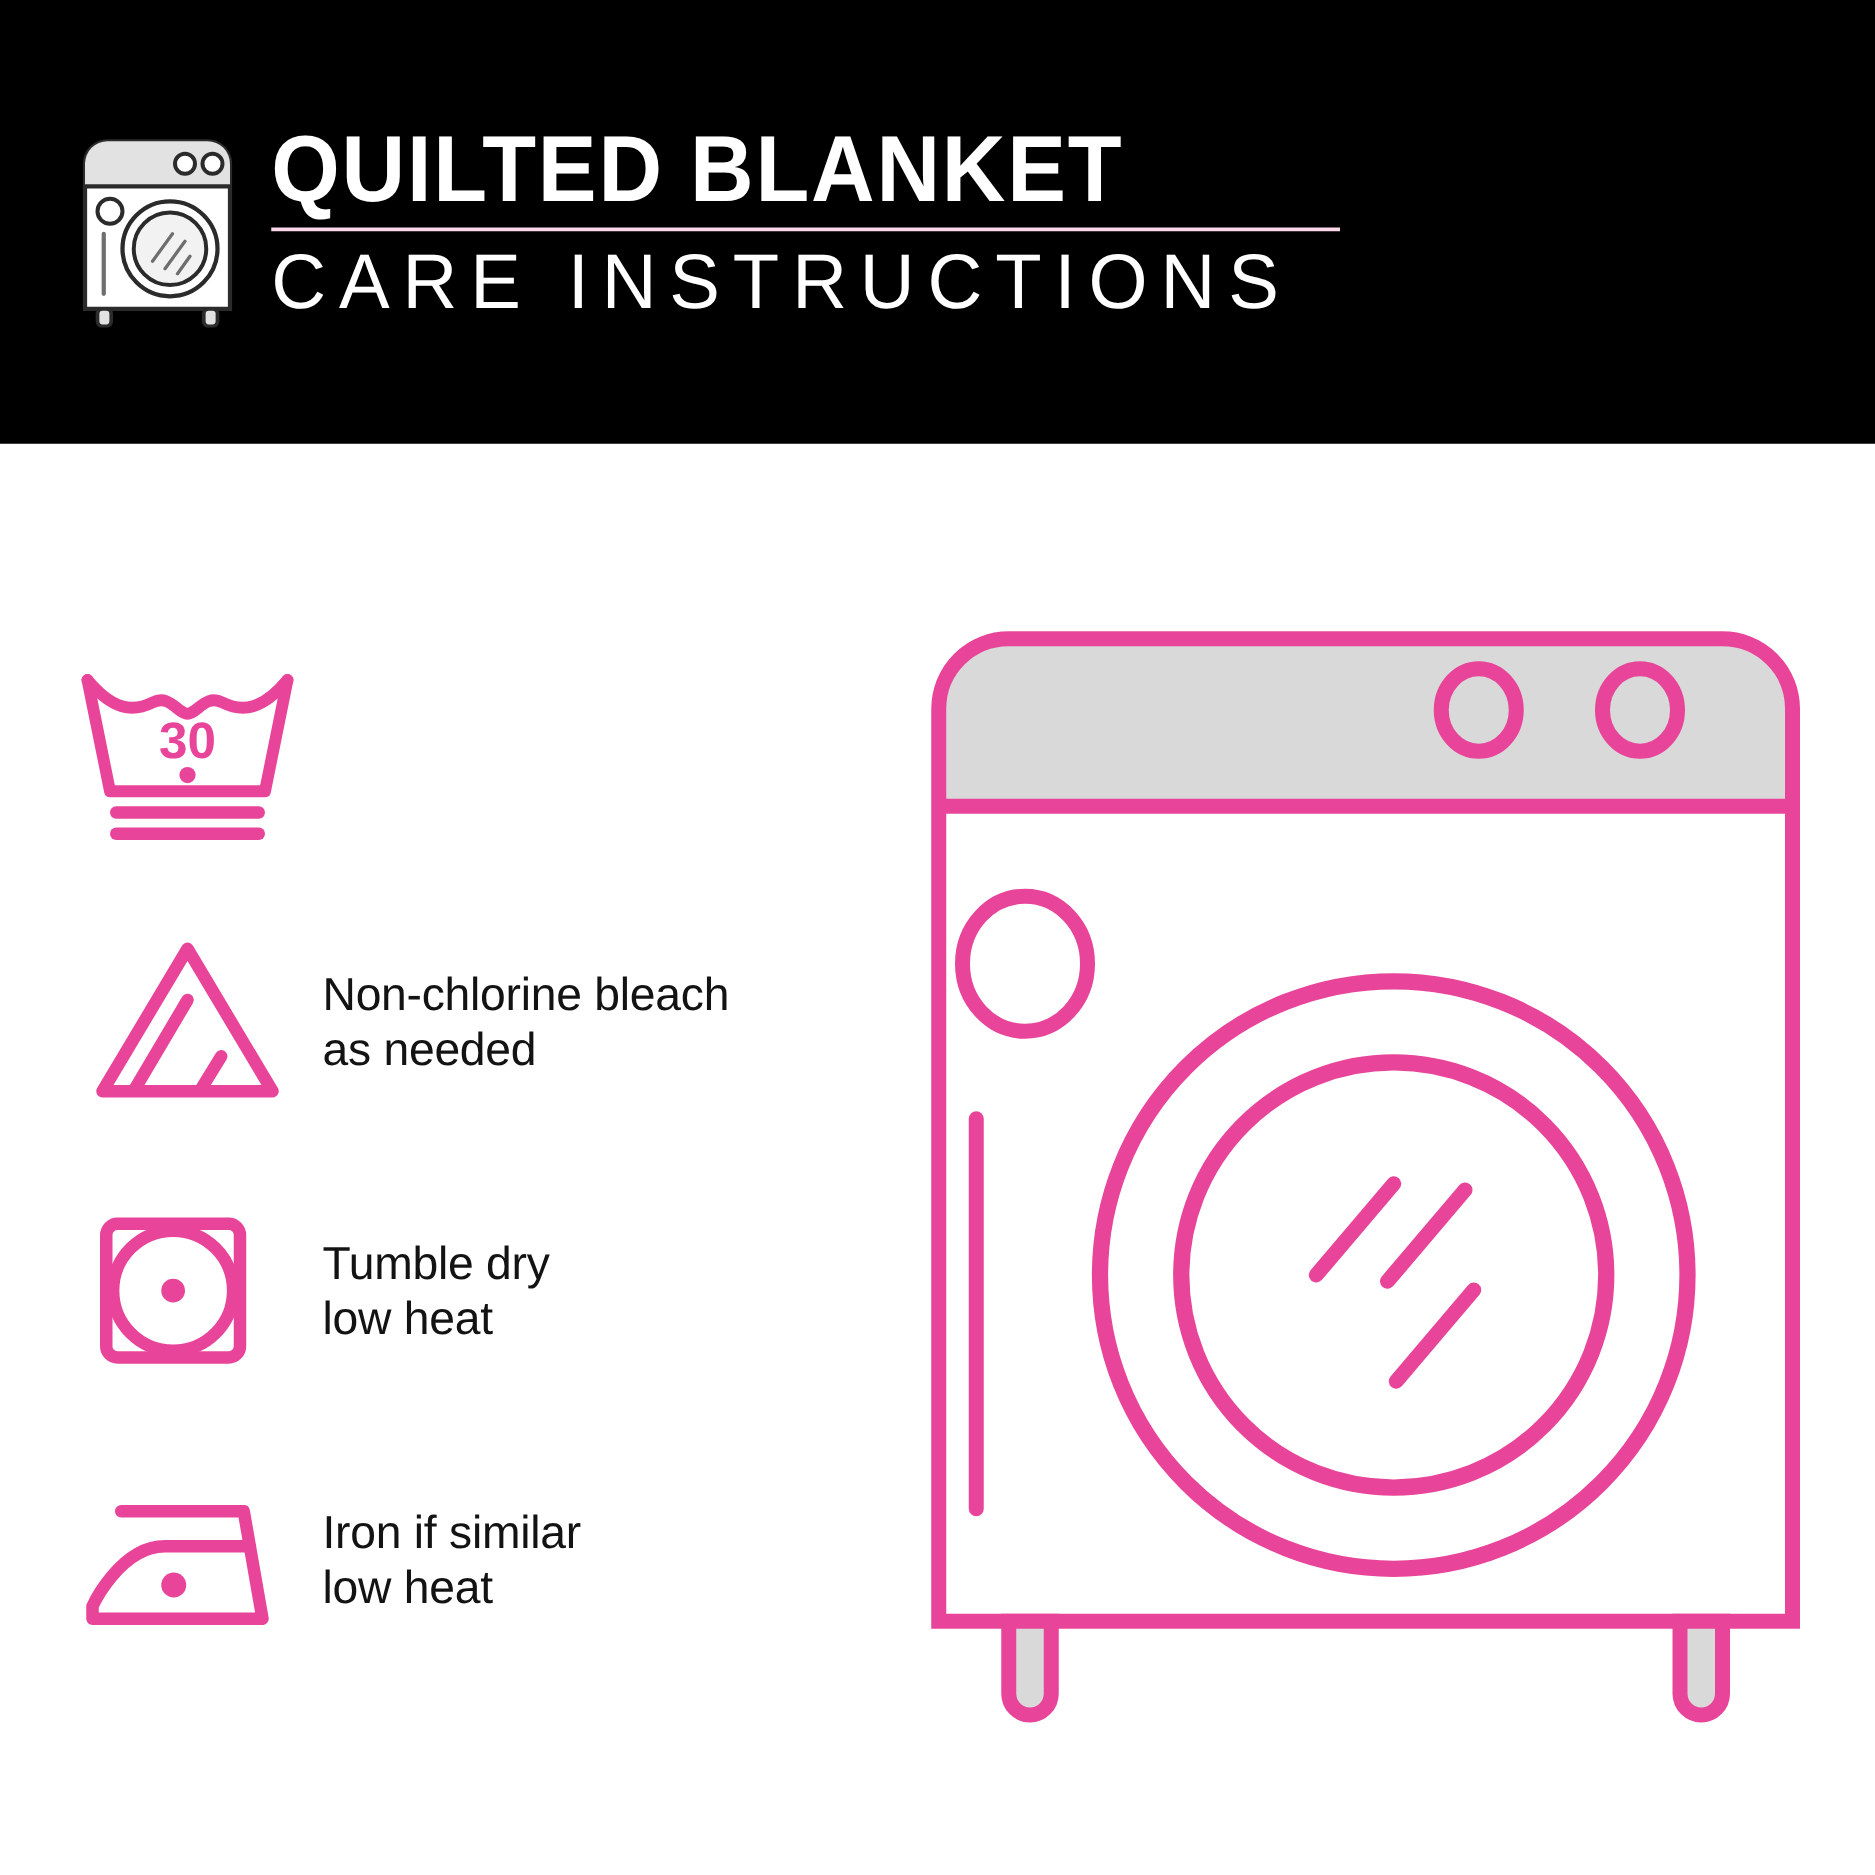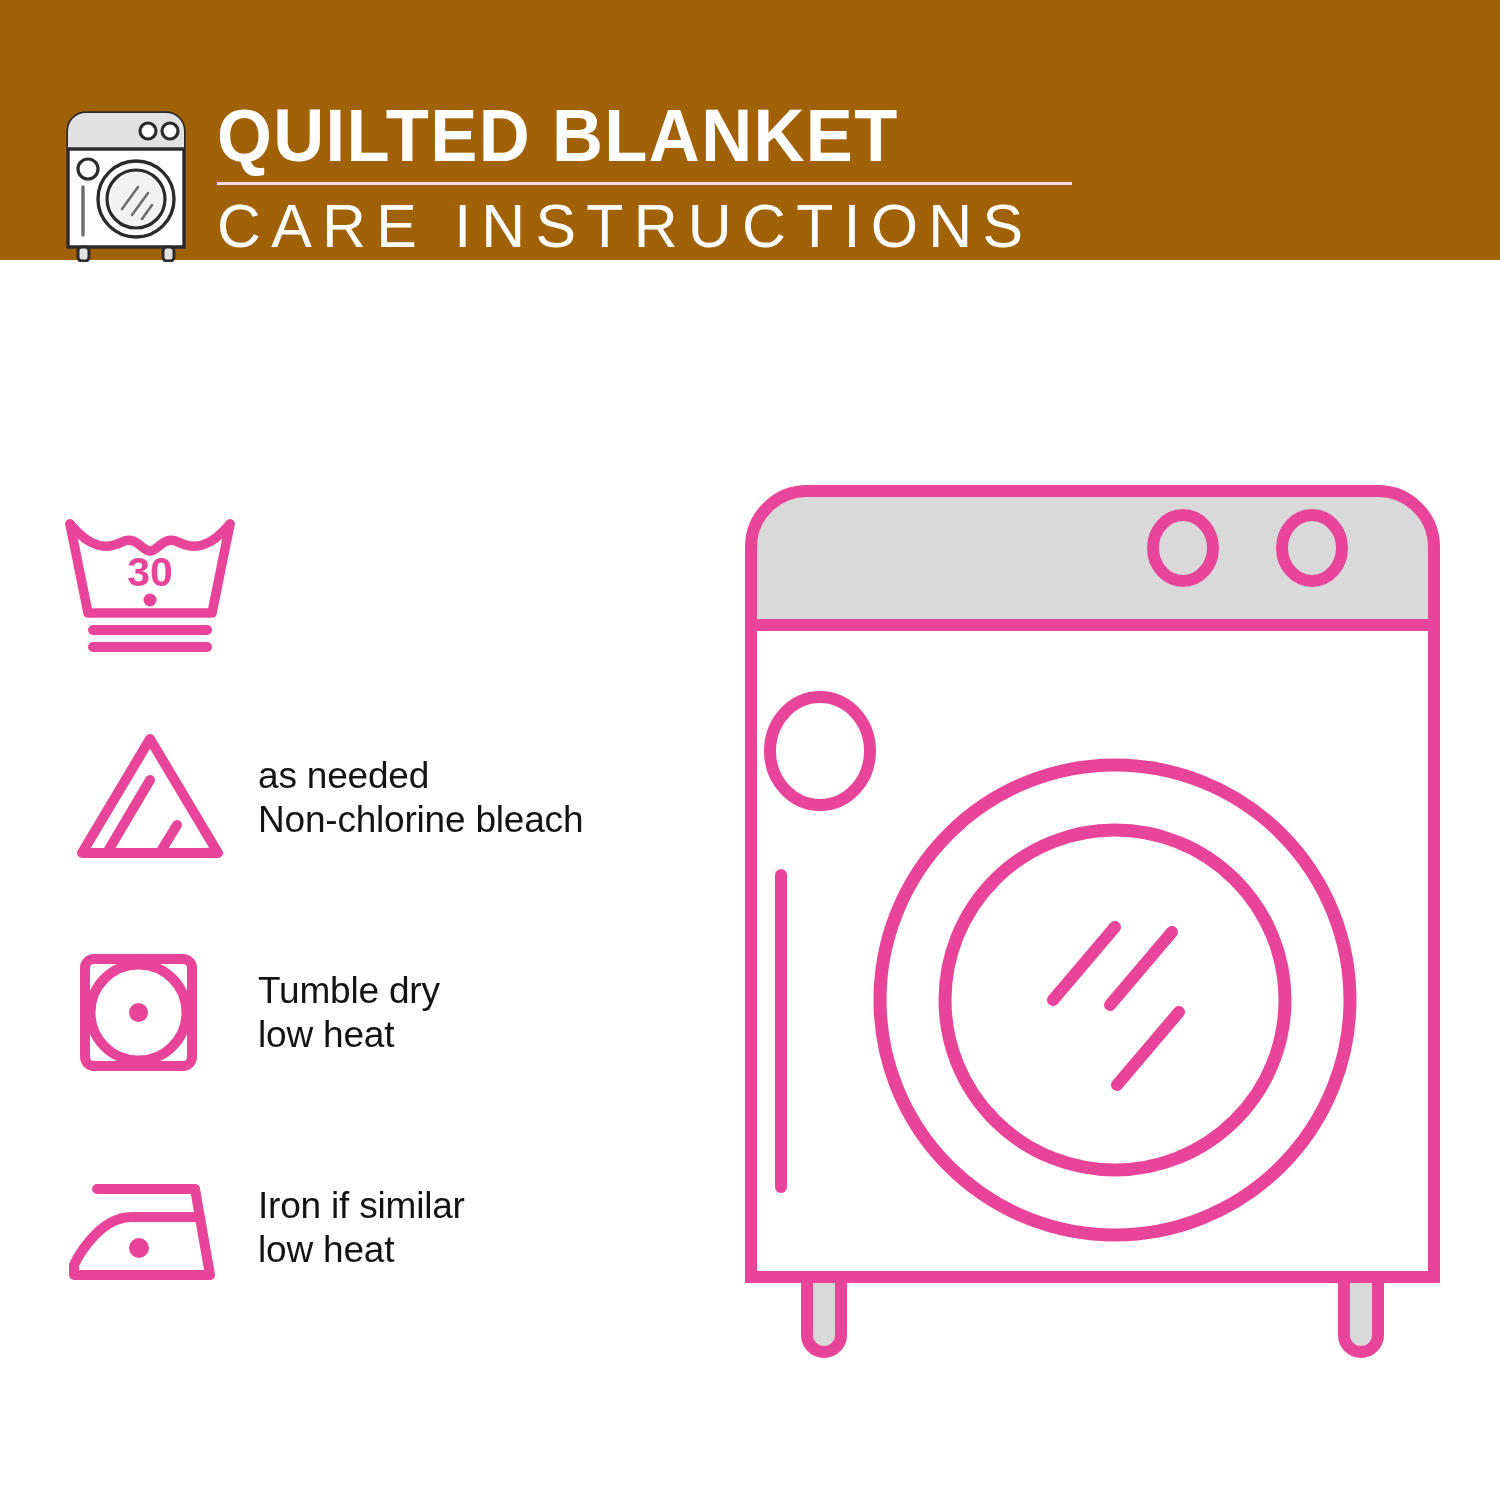--- a/index.html
+++ b/index.html
@@ -14,22 +14,22 @@
     overflow: hidden;
     position: relative;
   }
 
   
   .header-band {
     position: absolute;
     left: 0;
     top: 0;
     width: 1500px;
-    height: 260px;
-    background: #a16207;
+    height: 355px;
+    background: #000000;
   }
   .header-inner {
     position: absolute;
     left: 62px;
     top: 95px;
     width: 980px;
     height: 190px;
   }
   .header-logo {
     position: absolute;
@@ -70,21 +70,21 @@
     line-height: 70px;
     white-space: nowrap;
     transform: scaleX(0.98);
     transform-origin: left center;
   }
 
   
   .content {
     position: absolute;
     left: 0;
-    top: 335px;
+    top: 355px;
     width: 1500px;
     height: 1145px;
   }
   .symbol-list {
     position: absolute;
     left: 60px;
     top: 140px;
     width: 650px;
   }
   .care-row {
@@ -187,22 +187,22 @@
       <div class="care-icon">
         <svg viewBox="0 0 180 145" width="180" height="145" xmlns="http://www.w3.org/2000/svg">
           <g fill="none" stroke="#e8459a" stroke-width="10" stroke-linejoin="round" stroke-linecap="round">
             <path d="M90 14 L158 128 L22 128 Z"></path>
             <line x1="90" y1="55" x2="48" y2="126"></line>
             <line x1="117" y1="100" x2="101" y2="126"></line>
           </g>
         </svg>
       </div>
       <div class="care-label">
+        <div>Non-chlorine bleach</div>
         <div>as needed</div>
-        <div>Non-chlorine bleach</div>
       </div>
     </div>
 
     <div class="care-row">
       <div class="care-icon">
         <svg viewBox="0 0 180 145" width="180" height="145" xmlns="http://www.w3.org/2000/svg">
           <g fill="none" stroke="#e8459a" stroke-width="10" stroke-linejoin="round">
             <rect x="25" y="19" width="107" height="107" rx="9"></rect>
             <circle cx="78.5" cy="72.5" r="48"></circle>
           </g>

